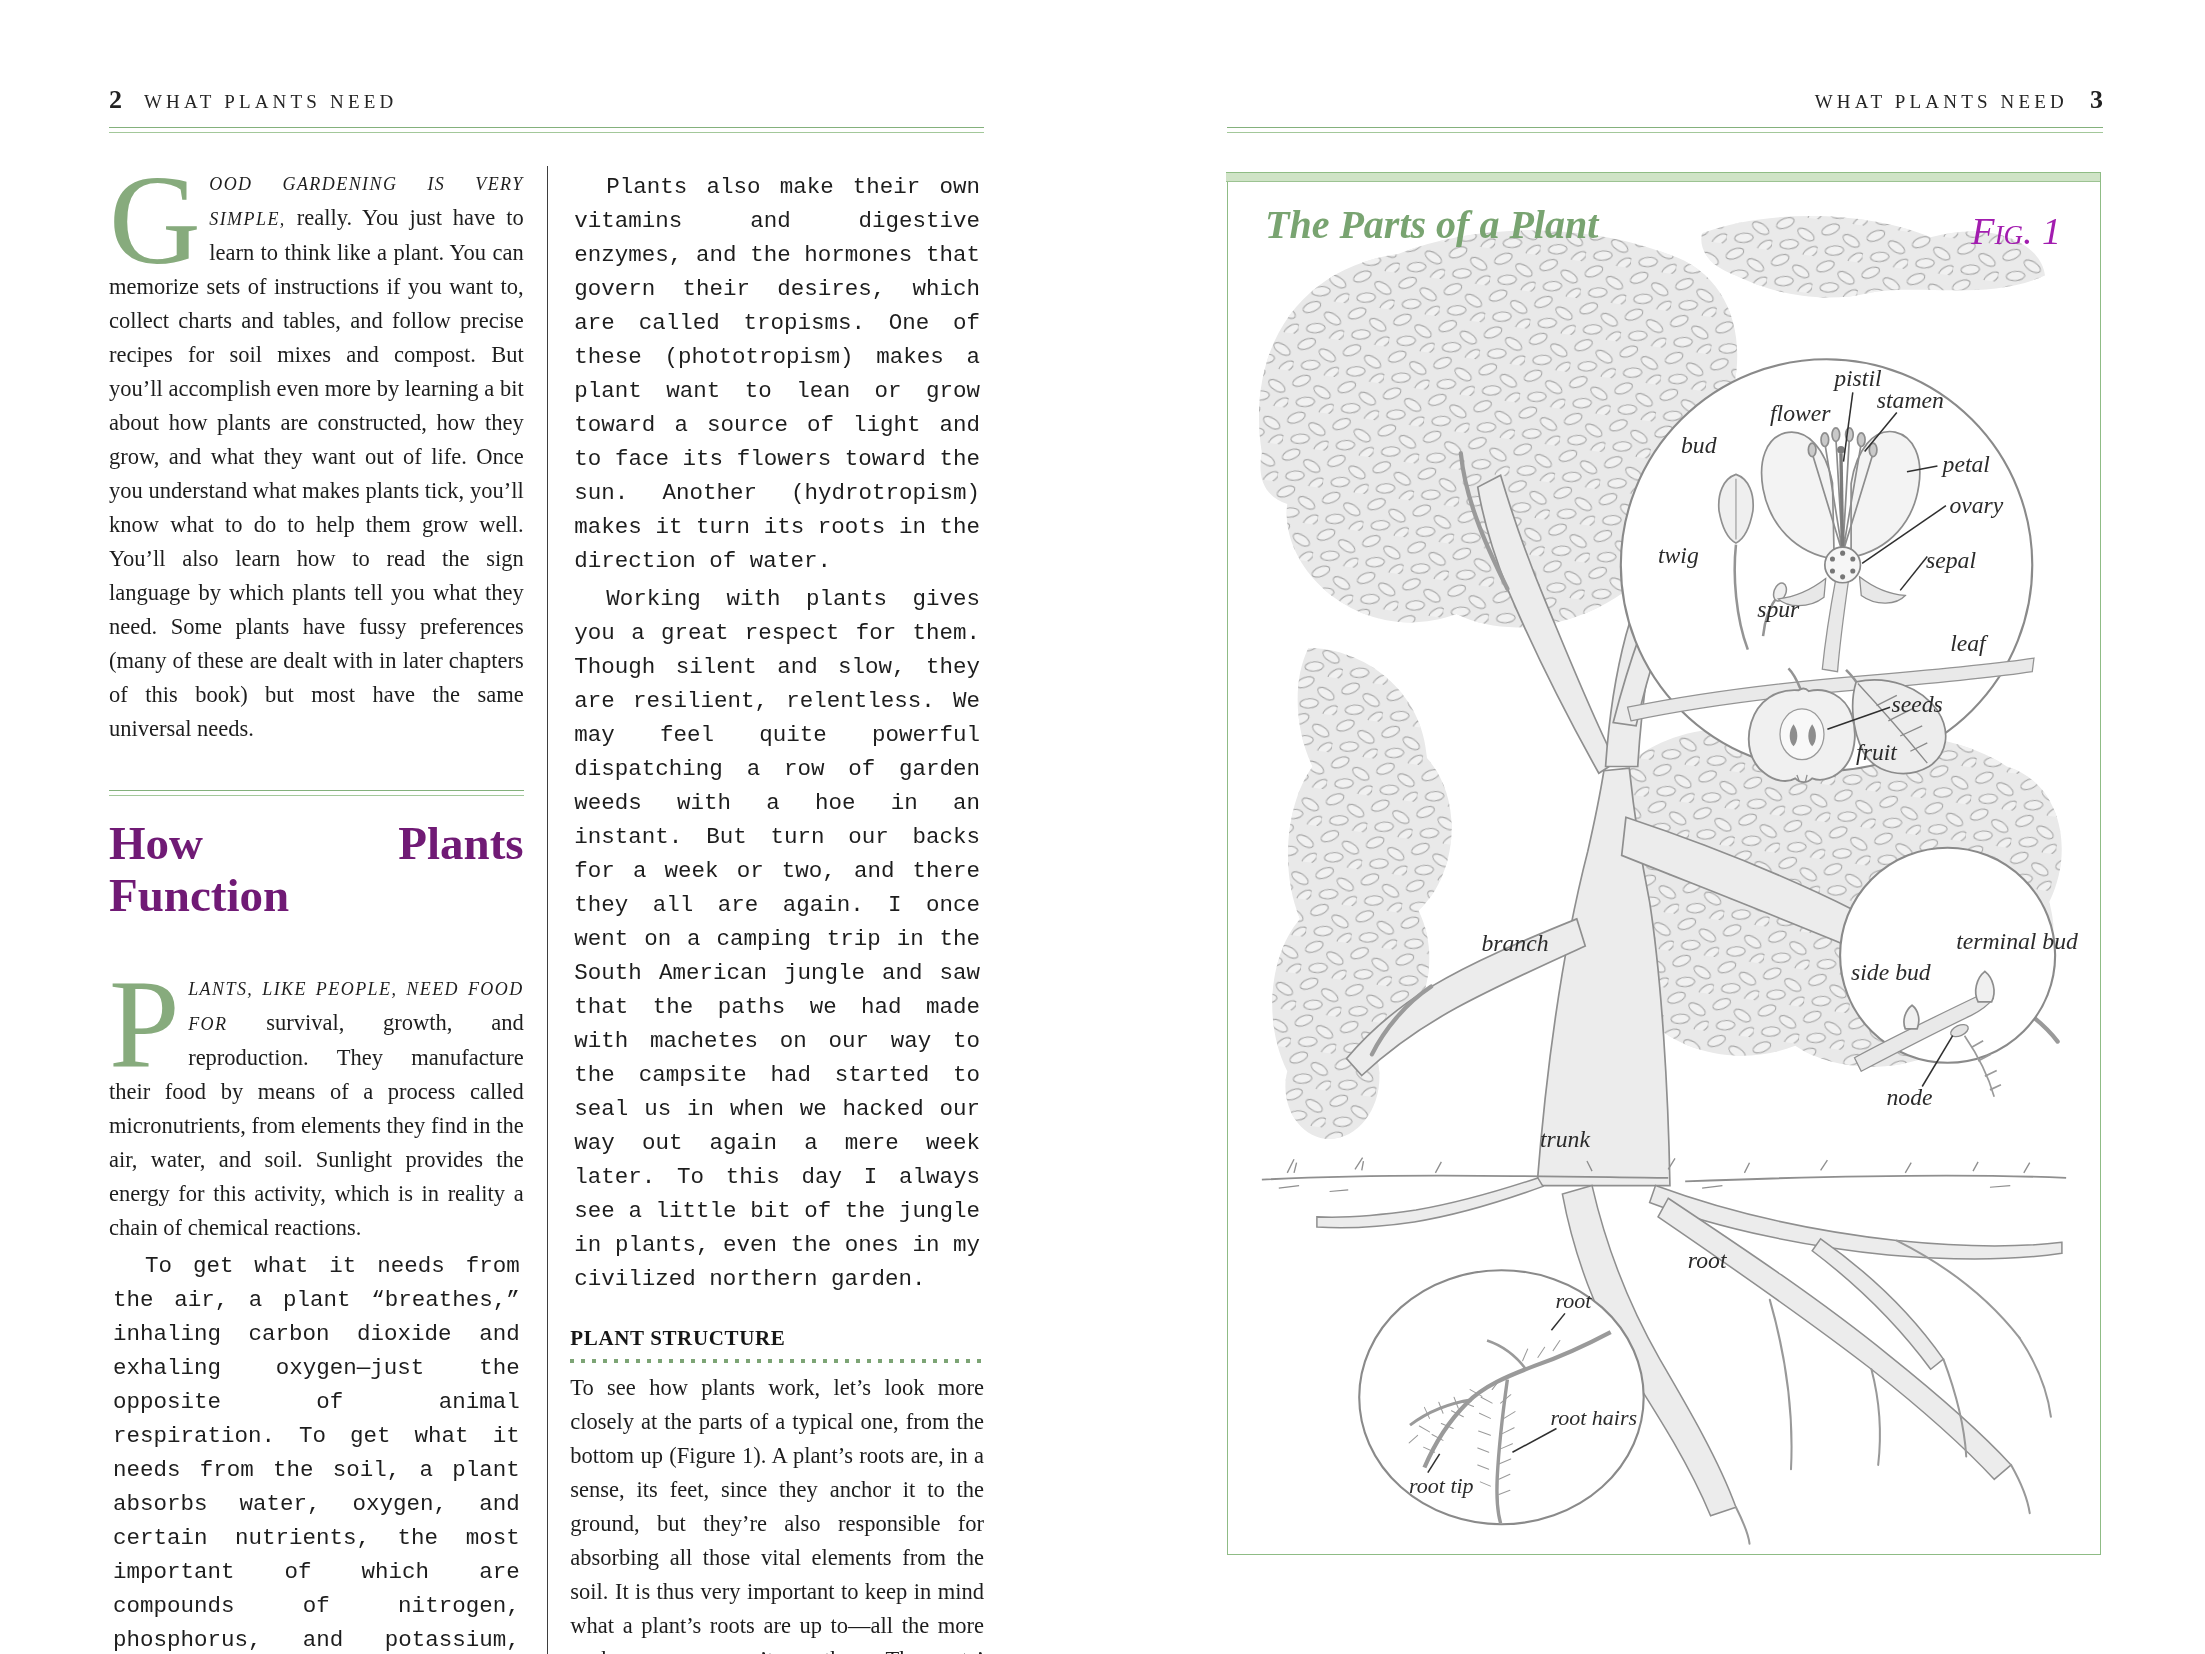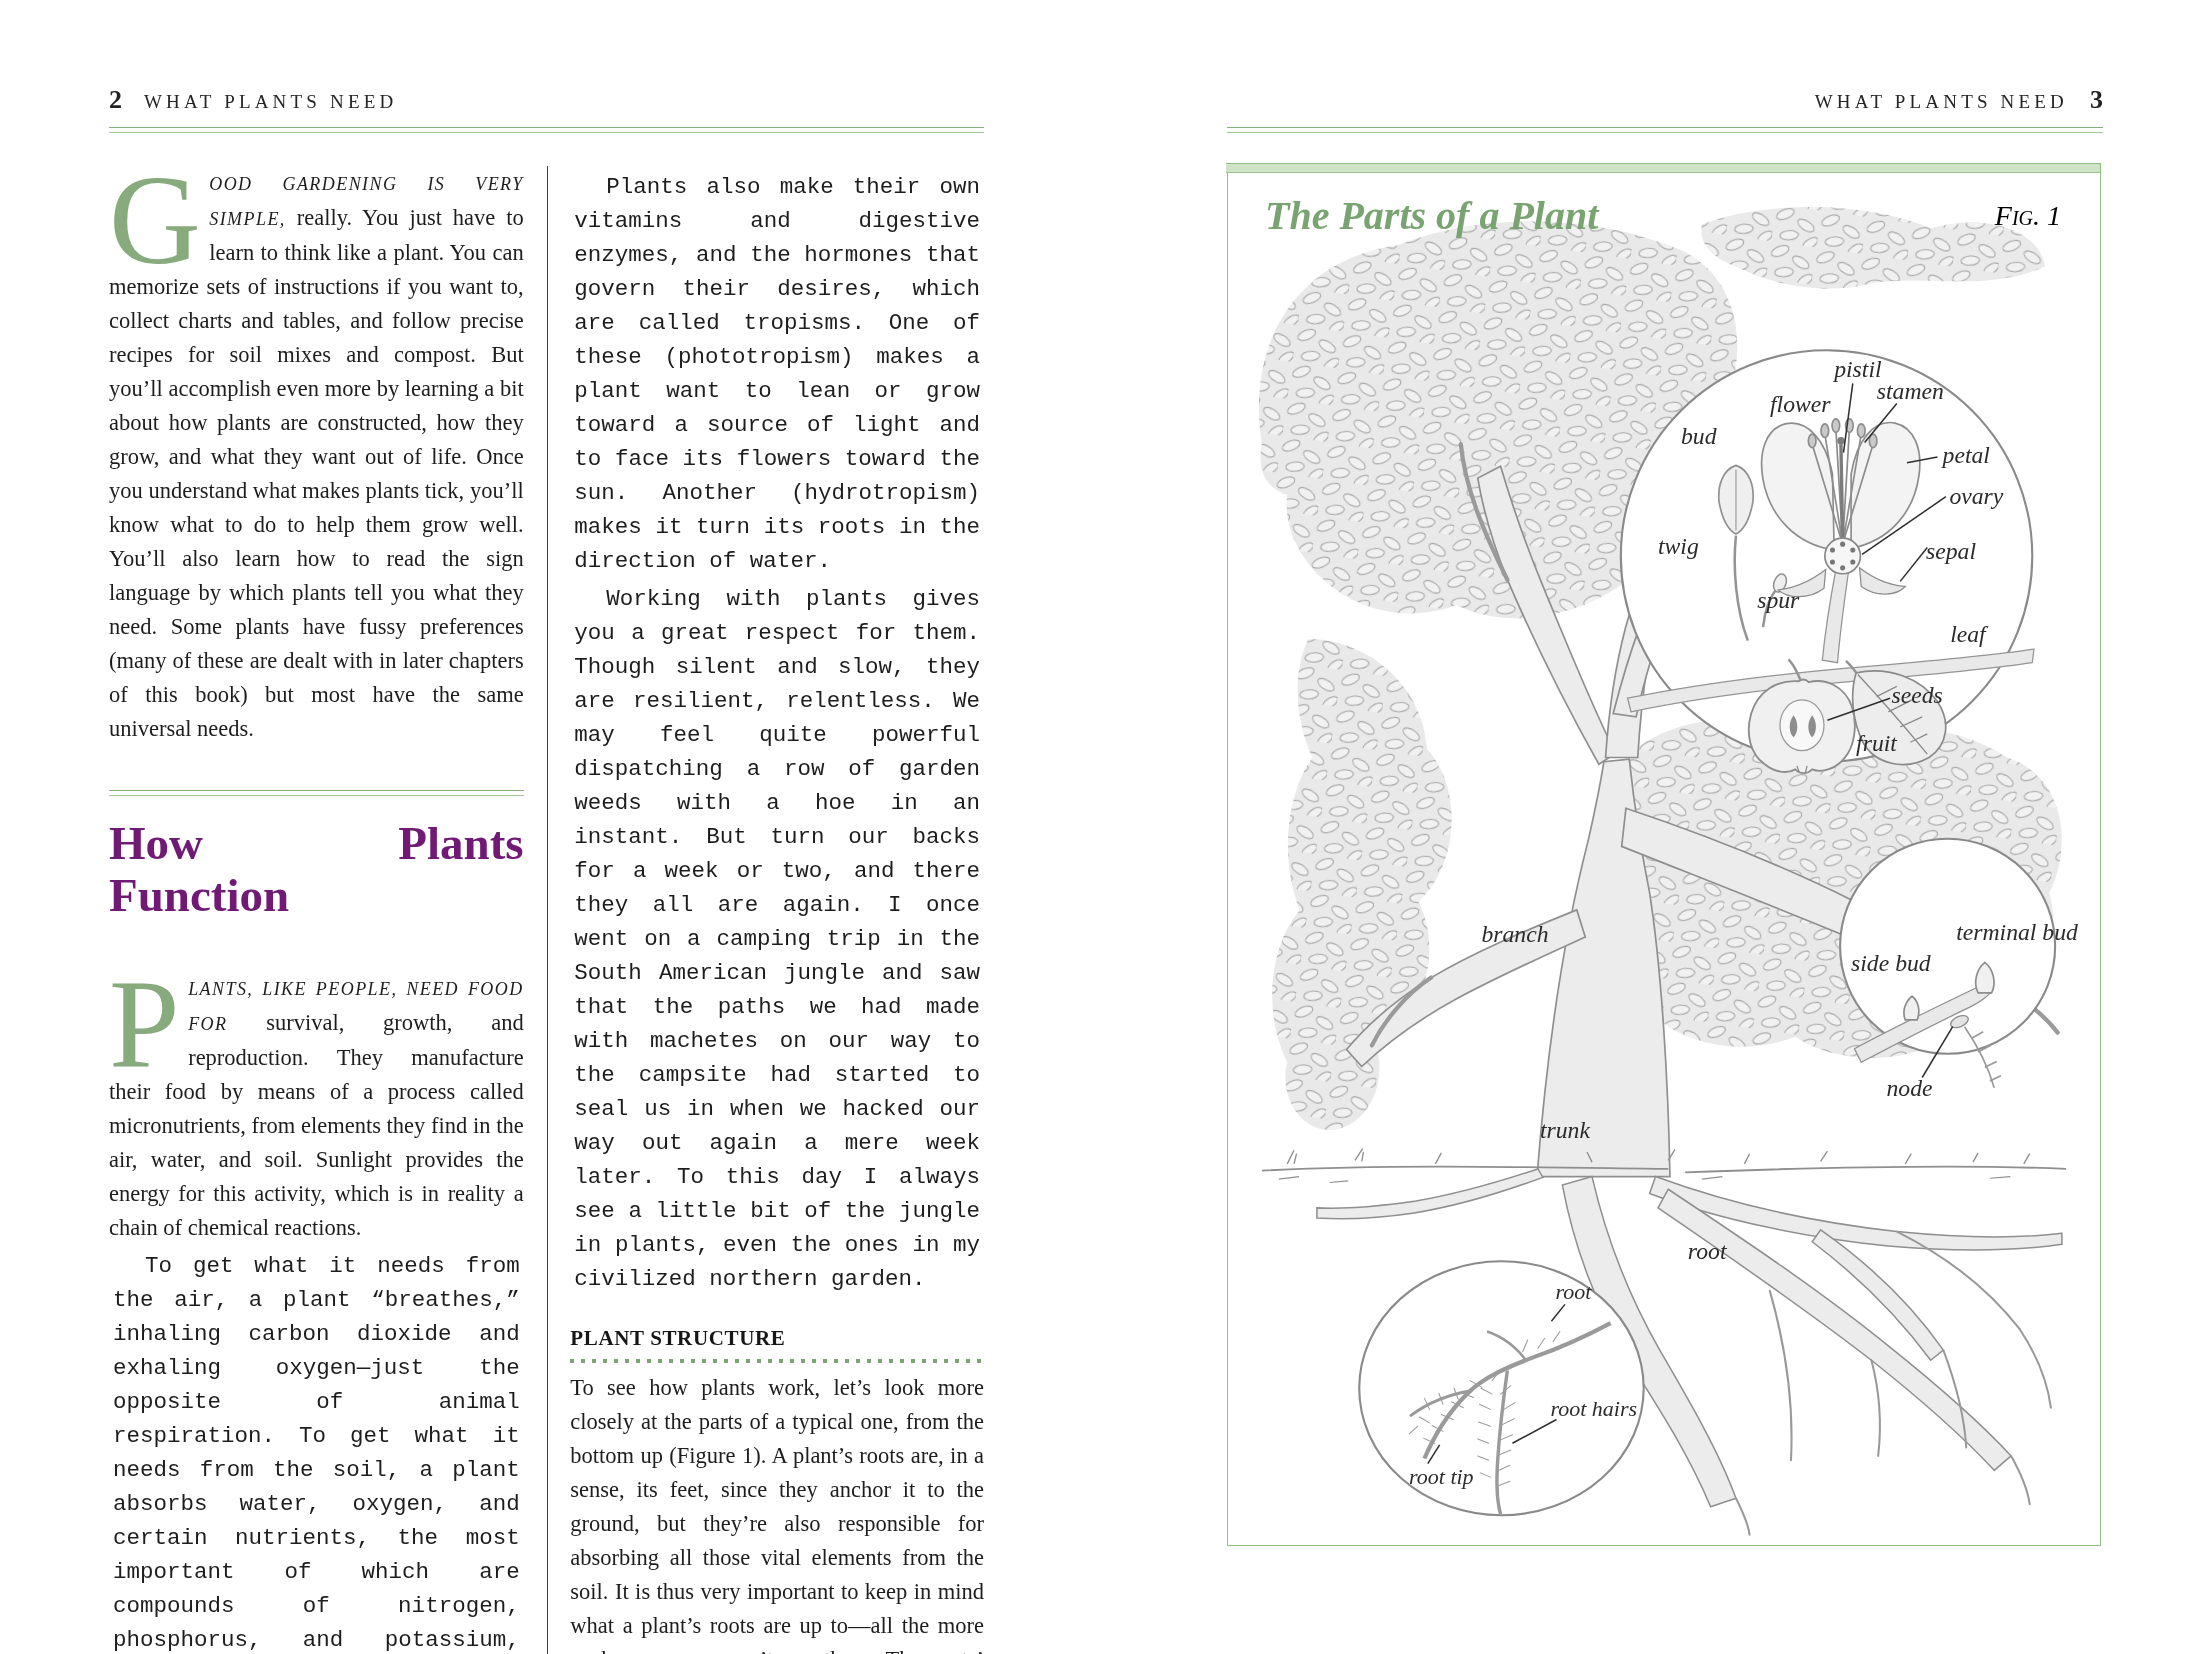--- a/index.html
+++ b/index.html
@@ -23,27 +23,27 @@
   p.body{margin:0;}
   p.indent{text-indent:32px;margin:4px;font-family:Liberation Mono, monospace;}
   .dropcap{float:left;font-size:127px;line-height:90px;padding:8.5px 8.5px 0 0;color:#87ab7d;}
   .lead-caps{font-size:0.8em;letter-spacing:0.08em;font-style:italic;}
   .sect-rule{margin-top:44px;height:4.2px;border-top:1.7px solid #84b17c;border-bottom:1.3px solid #a3c89a;}
   h2.green{margin:22px 0 49px 0;color:#701a75;font-size:47px;line-height:1.1;font-weight:bold;}
   h3.sub{margin:25.4px 0 3.4px 0;font-size:21px;letter-spacing:0.03em;font-weight:bold;color:#161616;}
   .dotted-rule{height:4.2px;margin-bottom:8.5px;
     background:repeating-linear-gradient(90deg,#7ca475 0 4.2px,transparent 4.2px 11px);}
   
-  .figure{position:absolute;left:1227px;top:163px;width:874px;height:1383px;
+  .figure{position:absolute;left:1227px;top:172px;width:874px;height:1383px;
           border-left:1.7px solid #8fbc85;border-right:1.7px solid #8fbc85;border-bottom:1.7px solid #8fbc85;
           box-sizing:border-box;background:#ffffff;}
   .fig-band{position:absolute;left:-1.7px;top:0;width:874px;height:7.6px;background:#cfe3c6;
             border-top:1.7px solid #8fbc85;border-bottom:0.8px solid #9cc392;box-sizing:content-box;}
   .fig-title{position:absolute;left:37px;top:29px;color:#79a471;font-size:40px;font-weight:bold;font-style:italic;z-index:3;}
-  .fig-no{position:absolute;right:39px;top:37px;font-size:28px;font-style:italic;font-variant:small-caps;color:#000000;z-index:3;}
+  .fig-no{position:absolute;right:39px;top:37px;font-size:38px;font-style:italic;font-variant:small-caps;color:#a21caf;z-index:3;}
   .fig-svg{position:absolute;left:0;top:0;width:100%;height:100%;z-index:1;}
   .fig-svg text{font-family:"Liberation Serif", serif;font-style:italic;fill:#2b2b2b;}
 </style>
 </head>
 <body>
 
 <div class="spread">
 
   <div class="runhead left">
     <div class="rh-row">

